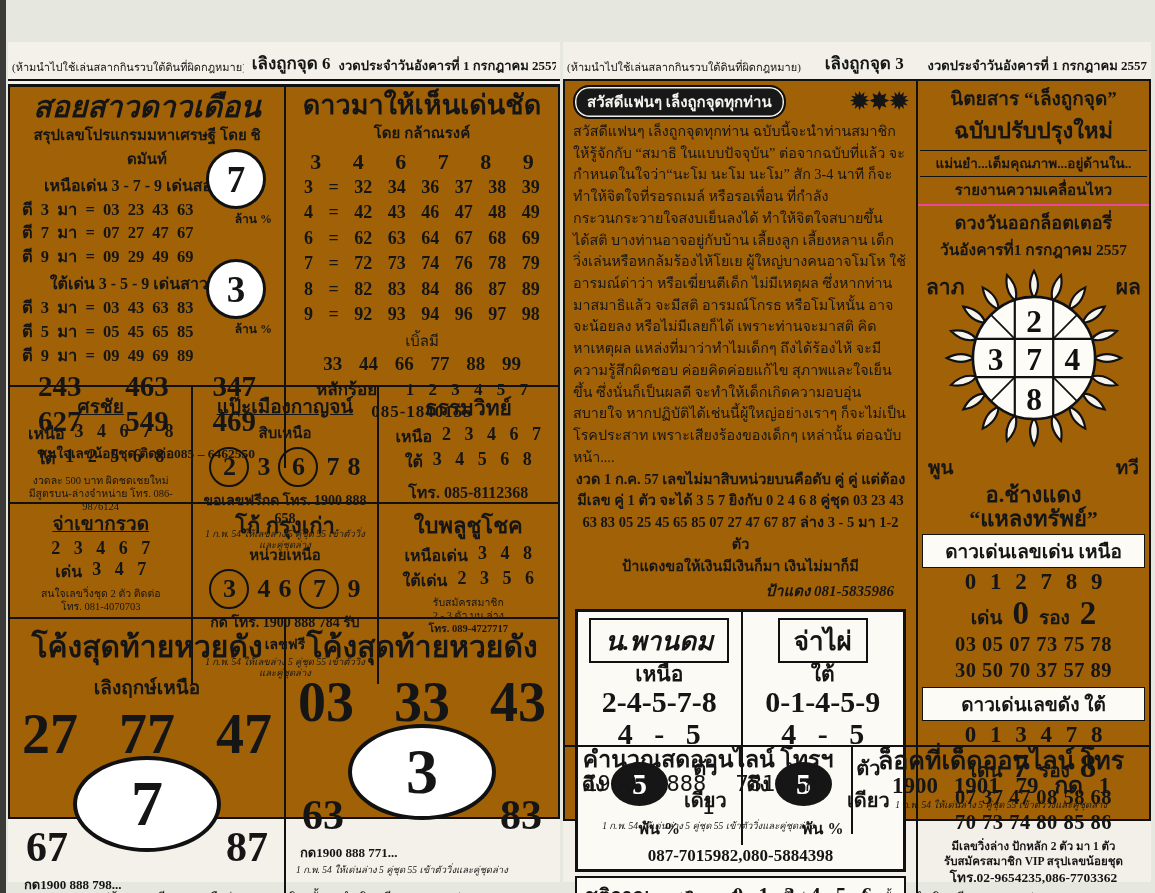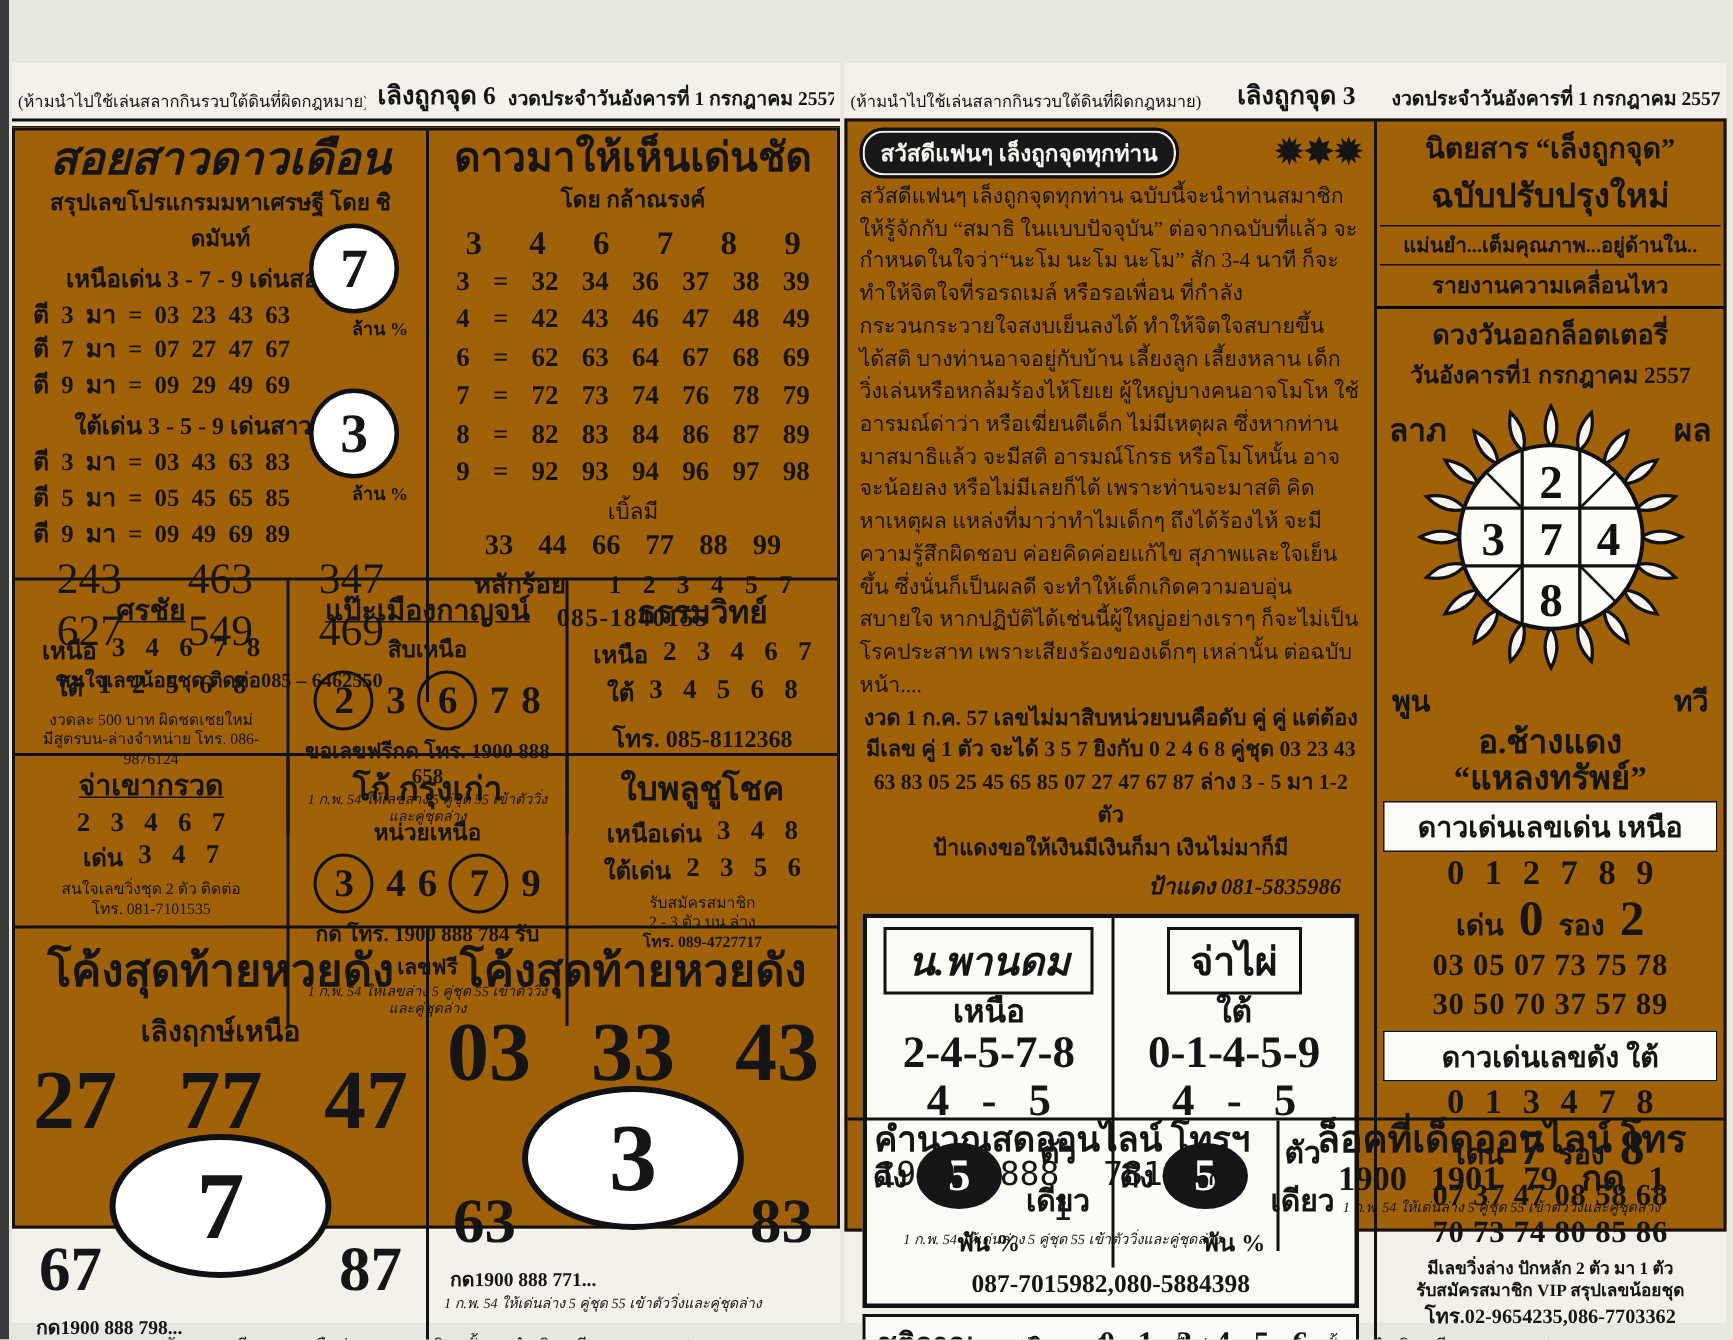--- a/index.html
+++ b/index.html
@@ -33,21 +33,21 @@
   .sec{padding:4px 6px;text-align:center;position:relative;}
   .t-script{font-size:30px;font-weight:bold;font-style:italic;line-height:1.05;}
   .t-big{font-size:27px;font-weight:bold;line-height:1.1;}
   .byline{font-size:15px;font-weight:bold;}
   .soy-head{font-size:16px;font-weight:bold;margin-top:2px;}
   .soy-rows{text-align:left;padding-left:6px;width:72%;}
   .soy-row{font-size:16.5px;font-weight:bold;line-height:1.45;white-space:nowrap;word-spacing:4px;}
   .circ{position:absolute;right:18px;border:3px solid #111;border-radius:50%;width:54px;height:54px;
         display:flex;align-items:center;justify-content:center;font-size:37px;font-weight:bold;background:#fff;}
   .circ-cap{position:absolute;right:12px;font-size:12px;font-weight:bold;}
-  .triples{display:flex;justify-content:space-around;font-size:29px;font-weight:normal;margin-top:2px;}
+  .triples{display:flex;justify-content:space-around;font-size:29px;font-weight:bold;margin-top:2px;}
   .contact{font-size:13.5px;font-weight:bold;margin-top:4px;}
 
   .dao-head{font-size:22px;font-weight:bold;word-spacing:26px;margin-top:4px;}
   .dao-row{font-size:18px;font-weight:bold;word-spacing:11px;line-height:1.42;white-space:nowrap;}
   .dao-mid{font-size:15px;margin-top:1px;}
   .dao-doubles{font-size:19px;font-weight:bold;word-spacing:12px;}
   .dao-hund{font-size:17px;font-weight:bold;word-spacing:10px;}
   .dao-phone{font-size:17px;font-weight:bold;letter-spacing:1px;}
 
   .tip-title{font-size:19px;font-weight:bold;text-decoration:underline;}
@@ -93,21 +93,21 @@
   .pull-oval{background:#161616;color:#fff;border-radius:50%;width:62px;height:44px;display:flex;align-items:center;justify-content:center;font-size:30px;}
   .phan-pct{font-size:16px;font-weight:bold;}
   .phan-phone{text-align:center;font-size:17px;font-weight:bold;padding:1px 0 3px 0;}
   .chuti{border:2px solid #111;margin:0 2px 3px 2px;padding:2px 8px;font-weight:bold;background:#fbfaf4;}
   .chuti-row{display:flex;align-items:baseline;gap:14px;justify-content:space-between;}
   .chuti-name{font-size:19px;}
   .chuti-lbl{font-size:14px;}
   .chuti-nums{font-size:21px;word-spacing:10px;}
 
   .rp-side{display:flex;flex-direction:column;text-align:center;min-width:0;}
-  .mag{border-bottom:2px solid #000000;padding:2px 2px 0 2px;}
+  .mag{border-bottom:2px solid #ec4899;padding:2px 2px 0 2px;}
   .mag1{font-size:19px;font-weight:bold;}
   .mag2{font-size:22px;font-weight:bold;}
   .mag3{font-size:13.5px;font-weight:bold;border-top:1.5px solid #111;margin-top:2px;padding-top:1px;}
   .mag4{font-size:15px;font-weight:bold;border-top:1.5px solid #111;margin-top:2px;padding:1px 0 2px 0;}
   .horo-t{font-size:18px;font-weight:bold;margin-top:2px;}
   .horo-d{font-size:15.5px;font-weight:bold;}
   .wheel-zone{position:relative;height:196px;}
   .lap{position:absolute;left:8px;top:8px;font-size:21px;font-weight:bold;}
   .phon{position:absolute;right:8px;top:8px;font-size:21px;font-weight:bold;}
   .names-row{display:flex;justify-content:space-between;padding:0 10px;font-size:19px;font-weight:bold;margin-top:-6px;}
@@ -240,21 +240,21 @@
     <div class="lr23">
       <div class="sec">
         <div class="tip-title">จ่าเขากรวด</div>
         <div class="tip-line">
             <span>2 3 4 6 7</span>
           </div>
         <div class="tip-line">
             <span class="lbl">เด่น</span>
             <span>3 4 7</span>
           </div>
-        <div class="tip-note"><span>สนใจเลขวิ่งชุด 2 ตัว ติดต่อ</span><br><span>โทร. 081-7101535</span></div>
+        <div class="tip-note"><span>สนใจเลขวิ่งชุด 2 ตัว ติดต่อ</span><br><span>โทร. 081-4070703</span></div>
       </div>
       <div class="sec">
         <div class="tip-title" style="text-decoration:none;font-size:22px;">โก้ กรุงเก่า</div>
         <div style="font-size:15px;font-weight:bold;">หน่วยเหนือ</div>
         <div class="digit-row">
           <span class="dcirc">3</span>
           <span>4</span>
           <span>6</span>
           <span class="dcirc">7</span>
           <span>9</span>

